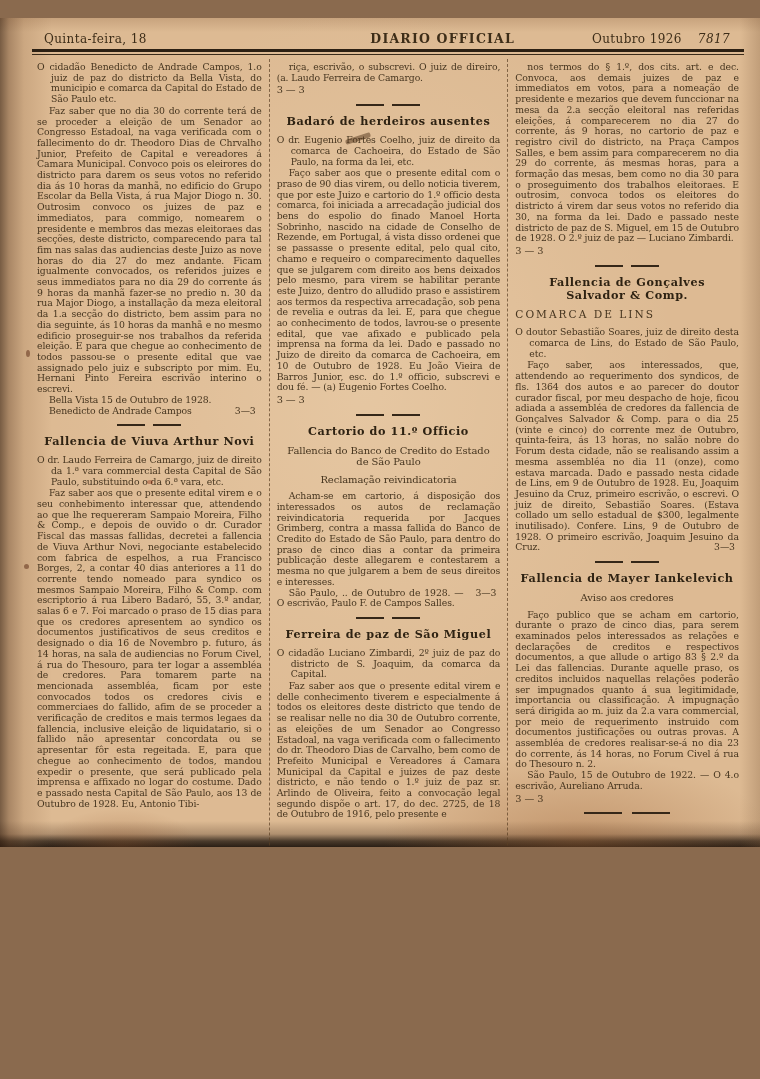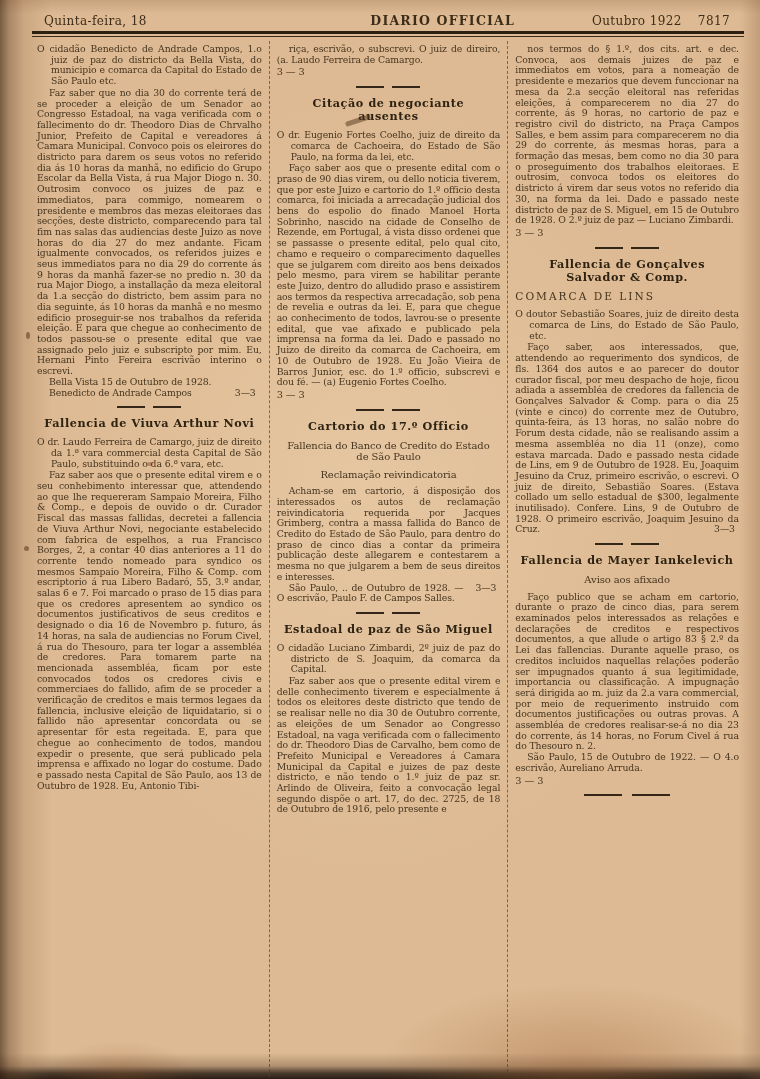--- a/index.html
+++ b/index.html
@@ -1,19 +1,19 @@
 <!DOCTYPE html>
 <html lang="pt"><head>
 <meta charset="utf-8">
 <style>
   html,body{margin:0;padding:0;background:#8a6a4e;}
   .page{
     position:relative;
-    width:760px;height:1079px;
-    margin:0 auto;
+    width:760px;height:829px;
+    margin:18px auto;
     overflow:hidden;
     box-sizing:border-box;
     font-family:"DejaVu Serif", serif;
     color:#46351f;
     background-color:#ddba93;
     background-image:
       
       radial-gradient(ellipse 300px 130px at 76% 99%, rgba(151,92,48,.38), rgba(151,92,48,0) 65%),
       
       radial-gradient(ellipse 110px 55px at 16% 100%, rgba(140,80,40,.30), rgba(140,80,40,0) 70%),
@@ -29,21 +29,21 @@
       linear-gradient(180deg, rgba(150,110,75,.30) 0px, rgba(0,0,0,0) 14px);
   }
   .masthead{
     display:flex;align-items:baseline;
     padding:13px 30px 0 44px;
     font-size:12px;letter-spacing:.4px;color:#3d2d18;
   }
   .mh-left{width:215px;}
   .mh-center{flex:1;text-align:right;font-weight:bold;font-size:12.5px;letter-spacing:1.2px;}
   .mh-right{width:215px;text-align:right;}
-  .mh-right .pgnum{margin-left:16px;}
+  .mh-right .pgnum{margin-left:16px;font-style:italic;}
   .head-rule{
     margin:3px 16px 0 32px;height:2px;
     border-top:3px solid #2c2013;border-bottom:1px solid #3a2b1a;
   }
   .columns{
     display:flex;margin:4px 14px 0 30px;height:1036px;overflow:hidden;
   }
   .col{
     width:33.33%;box-sizing:border-box;padding:3px 7px 0 7px;overflow:hidden;
     font-size:9.3px;line-height:10.7px;text-align:justify;letter-spacing:-.1px;
@@ -76,21 +76,21 @@
   }
 </style>
 </head>
 <body>
 
 <div class="page">
 
   <header class="masthead">
     <span class="mh-left">Quinta-feira, 18</span>
     <span class="mh-center">DIARIO OFFICIAL</span>
-    <span class="mh-right"><span>Outubro 1922</span><span class="pgnum">7817</span></span>
+    <span class="mh-right"><span>Outubro 1926</span><span class="pgnum">7817</span></span>
   </header>
   <div class="head-rule"></div>
 
   <div class="columns">
 
     <section class="col">
       <p class="opening">O cidadão Benedicto de Andrade Campos, 1.o juiz de paz do districto da Bella Vista, do municipio e comarca da Capital do Estado de São Paulo etc.</p>
       <p class="para">Faz saber que no dia 30 do corrente terá de se proceder a eleição de um Senador ao Congresso Estadoal, na vaga verificada com o fallecimento do dr. Theodoro Dias de Chrvalho Junior, Prefeito de Capital e vereadores á Camara Municipal. Convoco pois os eleirores do districto para darem os seus votos no referido dia ás 10 horas da manhã, no edificio do Grupo Escolar da Bella Vista, á rua Major Diogo n. 30. Outrosim convoco os juizes de paz e immediatos, para commigo, nomearem o presidente e membros das mezas eleitoraes das secções, deste districto, comparecendo para tal fim nas salas das audiencias deste Juizo as nove horas do dia 27 do mez andante. Ficam igualmente convocados, os referidos juizes e seus immediatos para no dia 29 do corrente ás 9 horas da manhã fazer-se no predio n. 30 da rua Major Diogo, a installação da meza eleitoral da 1.a secção do districto, bem assim para no dia seguinte, ás 10 horas da manhã e no mesmo edificio proseguir-se nos trabalhos da referida eleição. E para que chegue ao conhecimento de todos passou-se o presente edital que vae assignado pelo juiz e subscripto por mim. Eu, Hernani Pinto Fereira escrivão interino o escrevi.</p>
       <p class="para">Bella Vista 15 de Outubro de 1928.</p>
       <p class="sigflex">
@@ -100,47 +100,47 @@
       <div class="divider"></div>
       <p class="sechead">Fallencia de Viuva Arthur Novi</p>
       <p class="opening">O dr. Laudo Ferreira de Camargo, juiz de direito da 1.ª vara commercial desta Capital de São Paulo, substituindo o da 6.ª vara, etc.</p>
       <p class="para">Faz saber aos que o presente edital virem e o seu conhebimento interessar que, attendendo ao que lhe requereram Sampaio Moreira, Filho &amp; Comp., e depois de ouvido o dr. Curador Fiscal das massas fallidas, decretei a fallencia de Viuva Arthur Novi, negociante estabelecido com fabrica de espelhos, a rua Francisco Borges, 2, a contar 40 dias anteriores a 11 do corrente tendo nomeado para syndico os mesmos Sampaio Moreira, Filho &amp; Comp. com escriptorio á rua Libero Badaró, 55, 3.º andar, salas 6 e 7. Foi marcado o praso de 15 dias para que os credores apresentem ao syndico os documentos justificativos de seus creditos e designado o dia 16 de Novembro p. futuro, ás 14 horas, na sala de audiencias no Forum Civel, á rua do Thesouro, para ter logar a assembléa de credores. Para tomarem parte na mencionada assembléa, ficam por este convocados todos os credores civis e commerciaes do fallido, afim de se proceder a verificação de creditos e mais termos legaes da fallencia, inclusive eleição de liquidatario, si o fallido não apresentar concordata ou se apresentar fôr esta regeitada. E, para que chegue ao conhecimento de todos, mandou expedir o presente, que será publicado pela imprensa e affixado no logar do costume. Dado e passado nesta Capital de São Paulo, aos 13 de Outubro de 1928. Eu, Antonio Tibi-</p>
     </section>
 
     <section class="col">
       <p class="para">riça, escrivão, o subscrevi. O juiz de direiro, (a. Laudo Ferreira de Camargo.</p>
       <p class="mark">3 — 3</p>
       <div class="divider"></div>
-      <p class="sechead">Citação de negociante ausentes</p>
+      <p class="sechead">Badaró de herdeiros ausentes</p>
       <p class="opening">O dr. Eugenio Fortes Coelho, juiz de direito da comarca de Cachoeira, do Estado de São Paulo, na forma da lei, etc.</p>
       <p class="para">Faço saber aos que o presente edital com o praso de 90 dias virem, ou dello noticia tiverem, que por este Juizo e cartorio do 1.º officio desta comarca, foi iniciada a arrecadação judicial dos bens do espolio do finado Manoel Horta Sobrinho, nascido na cidade de Conselho de Rezende, em Portugal, á vista disso ordenei que se passasse o presente edital, pelo qual cito, chamo e requeiro o comparecimento daquelles que se julgarem com direito aos bens deixados pelo mesmo, para virem se habilitar perante este Juizo, dentro do alludido praso e assistirem aos termos da respectiva arrecadação, sob pena de revelia e outras da lei. E, para que chegue ao conhecimento de todos, lavrou-se o presente edital, que vae afixado e publicado pela imprensa na forma da lei. Dado e passado no Juizo de direito da comarca de Cachoeira, em 10 de Outubro de 1928. Eu João Vieira de Barros Junior, esc. do 1.º officio, subscrevi e dou fé. — (a) Eugenio Fortes Coelho.</p>
       <p class="mark">3 — 3</p>
       <div class="divider"></div>
-      <p class="sechead">Cartorio do 17.º Officio</p>
+      <p class="sechead">Cartorio do 11.º Officio</p>
       <p class="subhead">Fallencia do Banco de Credito do Estado de São Paulo</p>
       <p class="subhead">Reclamação reivindicatoria</p>
       <p class="para">Acham-se em cartorio, á disposição dos interessados os autos de reclamação reivindicatoria requerida por Jacques Grimberg, contra a massa fallida do Banco de Credito do Estado de São Paulo, para dentro do praso de cinco dias a contar da primeira publicação deste allegarem e contestarem a mesma no que julgarem a bem de seus direitos e interesses.</p>
       <p class="para"><span class="fr">3—3</span><span>São Paulo, .. de Outubro de 1928. — O escrivão, Paulo F. de Campos Salles.</span></p>
       <div class="divider"></div>
-      <p class="sechead">Estadoal de paz de São Miguel</p>
+      <p class="sechead">Ferreira de paz de São Miguel</p>
       <p class="opening">O cidadão Luciano Zimbardi, 2º juiz de paz do districto de S. Joaquim, da comarca da Capital.</p>
       <p class="para">Faz saber aos que o presente edital virem e delle conhecimento tiverem e especialmente á todos os eleitores deste districto que tendo de se realisar nelle no dia 30 de Outubro corrente, as eleições de um Senador ao Congresso Estadoal, na vaga verificada com o fallecimento do dr. Theodoro Dias de Carvalho, bem como de Prefeito Municipal e Vereadores á Camara Municipal da Capital e juizes de paz deste districto, e não tendo o 1.º juiz de paz sr. Arlindo de Oliveira, feito a convocação legal segundo dispõe o art. 17, do dec. 2725, de 18 de Outubro de 1916, pelo presente e</p>
     </section>
 
     <section class="col">
       <p class="para">nos termos do § 1.º, dos cits. art. e dec. Convoca, aos demais juizes de paz e immediatos em votos, para a nomeação de presidente e mezarios que devem funccionar na mesa da 2.a secção eleitoral nas referidas eleições, á comparecerem no dia 27 do corrente, ás 9 horas, no cartorio de paz e registro civil do districto, na Praça Campos Salles, e bem assim para comparecerem no dia 29 do corrente, ás mesmas horas, para a formação das mesas, bem como no dia 30 para o proseguimento dos trabalhos eleitoraes. E outrosim, convoca todos os eleitores do districto á virem dar seus votos no referido dia 30, na forma da lei. Dado e passado neste districto de paz de S. Miguel, em 15 de Outubro de 1928. O 2.º juiz de paz — Luciano Zimbardi.</p>
       <p class="mark">3 — 3</p>
       <div class="divider"></div>
       <p class="sechead">Fallencia de Gonçalves Salvador &amp; Comp.</p>
       <p class="capshead">COMARCA DE LINS</p>
       <p class="opening">O doutor Sebastião Soares, juiz de direito desta comarca de Lins, do Estado de São Paulo, etc.</p>
       <p class="para"><span>Faço saber, aos interessados, que, attendendo ao requerimento dos syndicos, de fls. 1364 dos autos e ao parecer do doutor curador fiscal, por meu despacho de hoje, ficou adiada a assembléa de credores da fallencia de Gonçalves Salvador &amp; Comp. para o dia 25 (vinte e cinco) do corrente mez de Outubro, quinta-feira, ás 13 horas, no salão nobre do Forum desta cidade, não se realisando assim a mesma assembléa no dia 11 (onze), como estava marcada. Dado e passado nesta cidade de Lins, em 9 de Outubro de 1928. Eu, Joaquim Jesuino da Cruz, primeiro escrivão, o escrevi. O juiz de direito, Sebastião Soares. (Estava collado um sello estadual de $300, legalmente inutilisado). Confere. Lins, 9 de Outubro de 1928. O primeiro escrivão, Joaquim Jesuino da Cruz.</span><span class="fr">3—3</span></p>
       <div class="divider"></div>
       <p class="sechead">Fallencia de Mayer Iankelevich</p>
-      <p class="subhead">Aviso aos afixado</p>
+      <p class="subhead">Aviso aos credores</p>
       <p class="para">Faço publico que se acham em cartorio, durante o prazo de cinco dias, para serem examinados pelos interessados as relações e declarações de creditos e respectivos documentos, a que allude o artigo 83 § 2.º da Lei das fallencias. Durante aquelle praso, os creditos incluidos naquellas relações poderão ser impugnados quanto á sua legitimidade, importancia ou classificação. A impugnação será dirigida ao m. juiz da 2.a vara commercial, por meio de requerimento instruido com documentos justificações ou outras provas. A assembléa de credores realisar-se-á no dia 23 do corrente, ás 14 horas, no Forum Civel á rua do Thesouro n. 2.</p>
       <p class="para">São Paulo, 15 de Outubro de 1922. — O 4.o escrivão, Aureliano Arruda.</p>
       <p class="mark">3 — 3</p>
       <div class="divider wide"></div>
     </section>
 
   </div>
 
   <div class="speck sp1"></div>
   <div class="speck sp2"></div>

